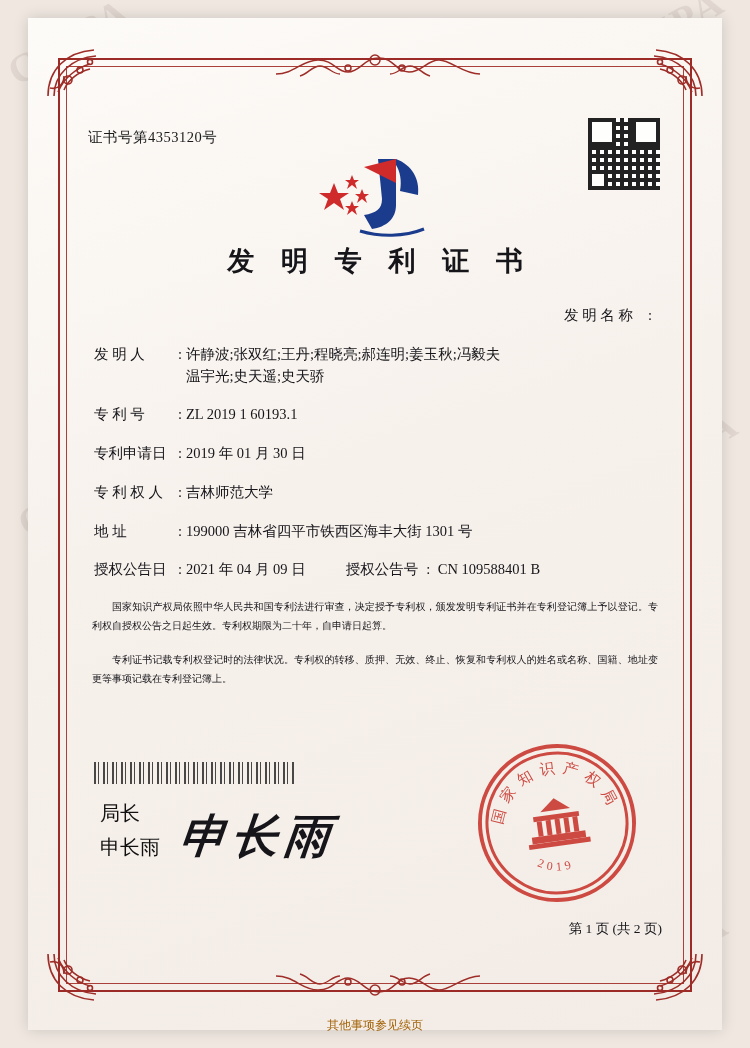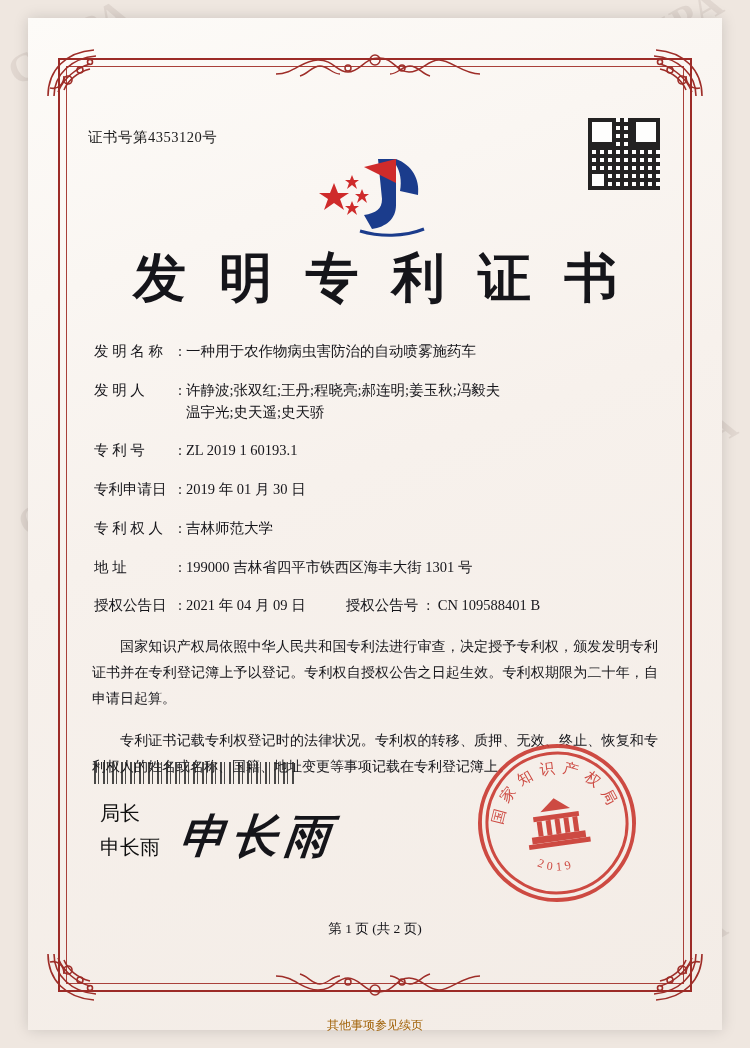--- a/index.html
+++ b/index.html
@@ -72,21 +72,21 @@
 
   .emblem{
     margin:6px auto 0;width:150px;height:88px;position:relative;
   }
   .emblem svg{width:100%;height:100%;display:block;}
 
   .title{
     text-align:center;
     font-family:"Liberation Serif",serif;
     font-weight:bold;
-    font-size:53px;
+    font-size:27px;
     letter-spacing:10px;
     color:#15151a;
     margin:2px 0 26px;
     text-indent:10px;
   }
 
   .fields{margin:0 6px;}
   .row{
     display:flex;align-items:flex-start;
     font-family:"Liberation Serif",serif;
@@ -100,21 +100,21 @@
   }
   .colon{margin:0 4px 0 2px;}
   .val{flex:1;}
   .val .sub{display:block;padding-left:0;}
   .row.two .val{display:flex;}
   .second-lbl{margin-left:40px;}
   .second-lbl .l2{margin-right:6px;}
 
   .para{
     font-family:Liberation Sans, sans-serif;
-    font-size:14px;line-height:1.85;color:#15151a;
+    font-size:10px;line-height:1.85;color:#15151a;
     text-indent:2em;margin:16px 4px 0;text-align:justify;
   }
 
   .barcode{
     position:absolute;left:6px;bottom:176px;width:200px;height:22px;
     background:repeating-linear-gradient(90deg,#2a2a2a 0 2px,transparent 2px 4px,#2a2a2a 4px 5px,transparent 5px 9px);
     opacity:.85;
   }
 
   .sig-block{position:absolute;left:6px;bottom:96px;font-family:"Liberation Serif",serif;font-size:20px;color:#111;line-height:1.7;margin-left:6px;}
@@ -126,21 +126,21 @@
     transform:skewX(-6deg);
   }
   .seal{
     position:absolute;right:26px;bottom:58px;width:150px;height:150px;border-radius:50%;
     border:4px solid #c8342c;color:#c8342c;opacity:.88;
     transform:rotate(-8deg);
   }
   .seal svg{width:100%;height:100%;display:block;}
 
   .page-num{
-    position:absolute;left:0;right:0;bottom:22px;text-align:center;
+    position:absolute;left:0;right:0;bottom:22px;text-align:right;
     font-family:"Liberation Serif",serif;font-size:13.5px;color:#15151a;
   }
   .outside-note{
     position:absolute;left:0;right:0;bottom:14px;text-align:center;
     font-family:"Liberation Serif",serif;font-size:12px;color:#a16207;
   }
 </style>
 </head>
 <body>
 
@@ -269,21 +269,20 @@
 
     <div class="title">发 明 专 利 证 书</div>
 
     <div class="fields">
 
       <div class="row">
         <div class="lbl">
             <span>发 明 名 称</span>
             <span class="colon">:</span>
           </div>
-        <div class="val">一种用于农作物病虫害防治的自动喷雾施药车</div>
       </div>
 
       <div class="row">
         <div class="lbl">
             <span>发 明 人</span>
             <span class="colon">:</span>
           </div>
         <div class="val">
           <span>许静波;张双红;王丹;程晓亮;郝连明;姜玉秋;冯毅夫</span>
           <span class="sub">温宇光;史天遥;史天骄</span>

